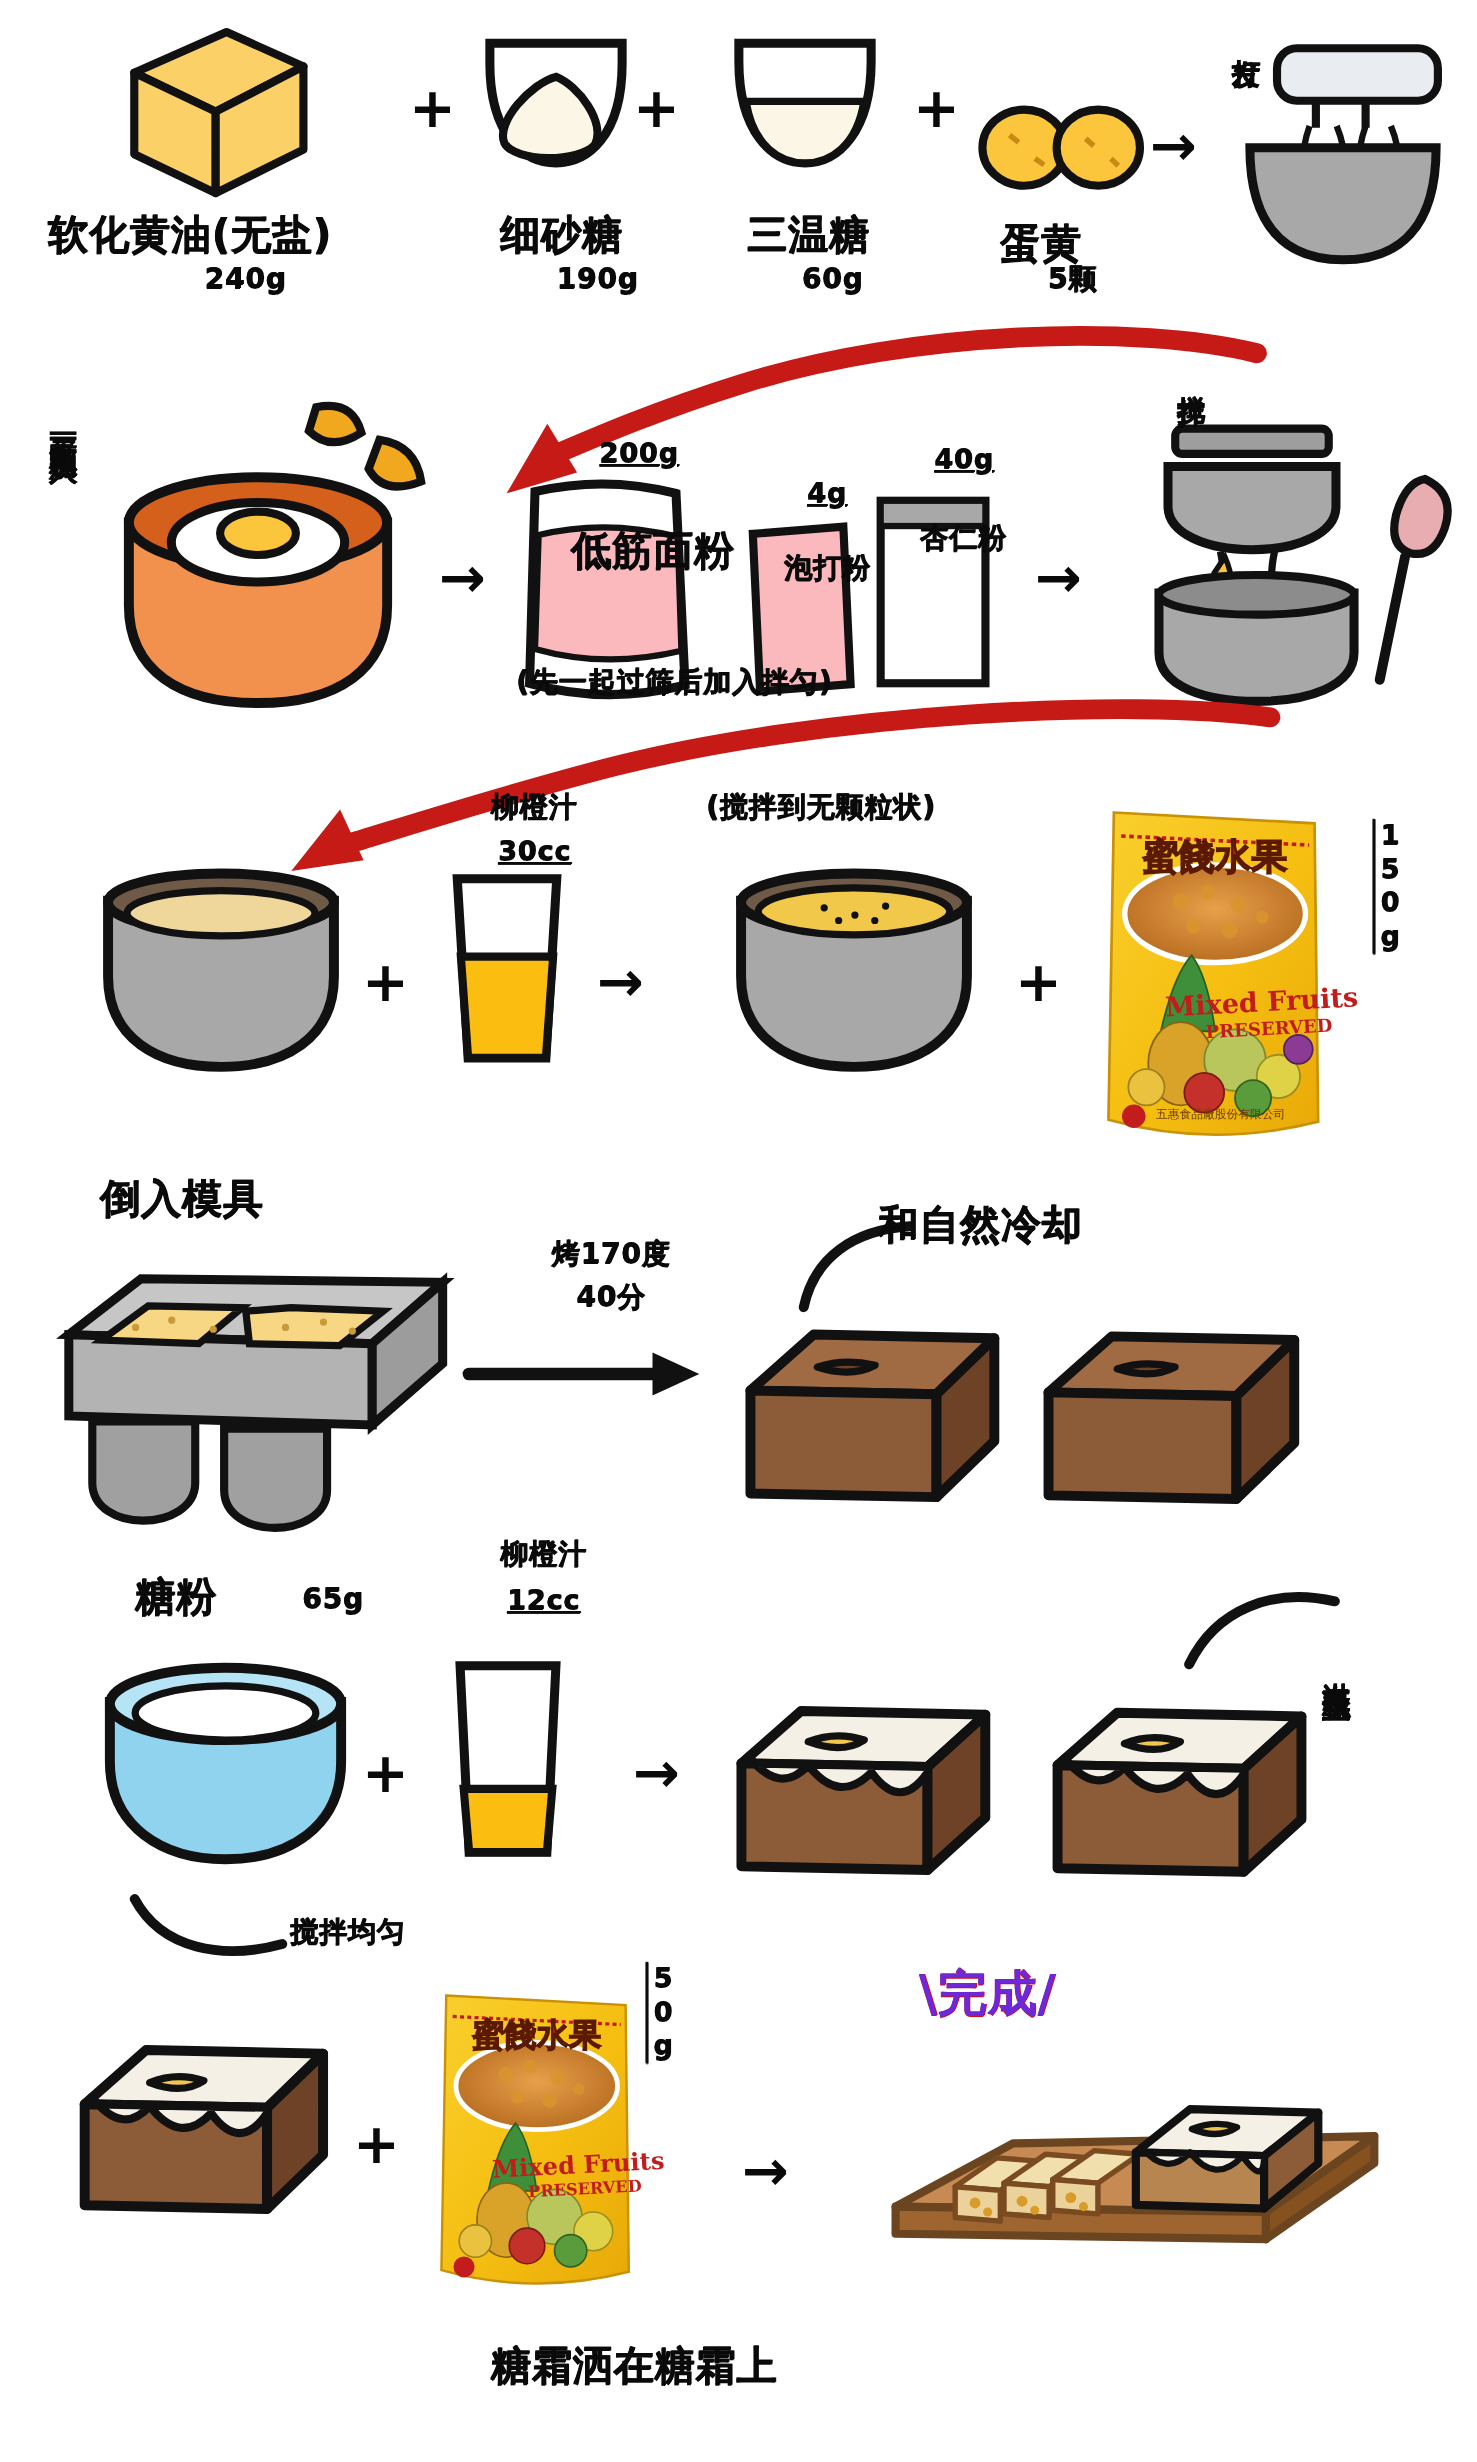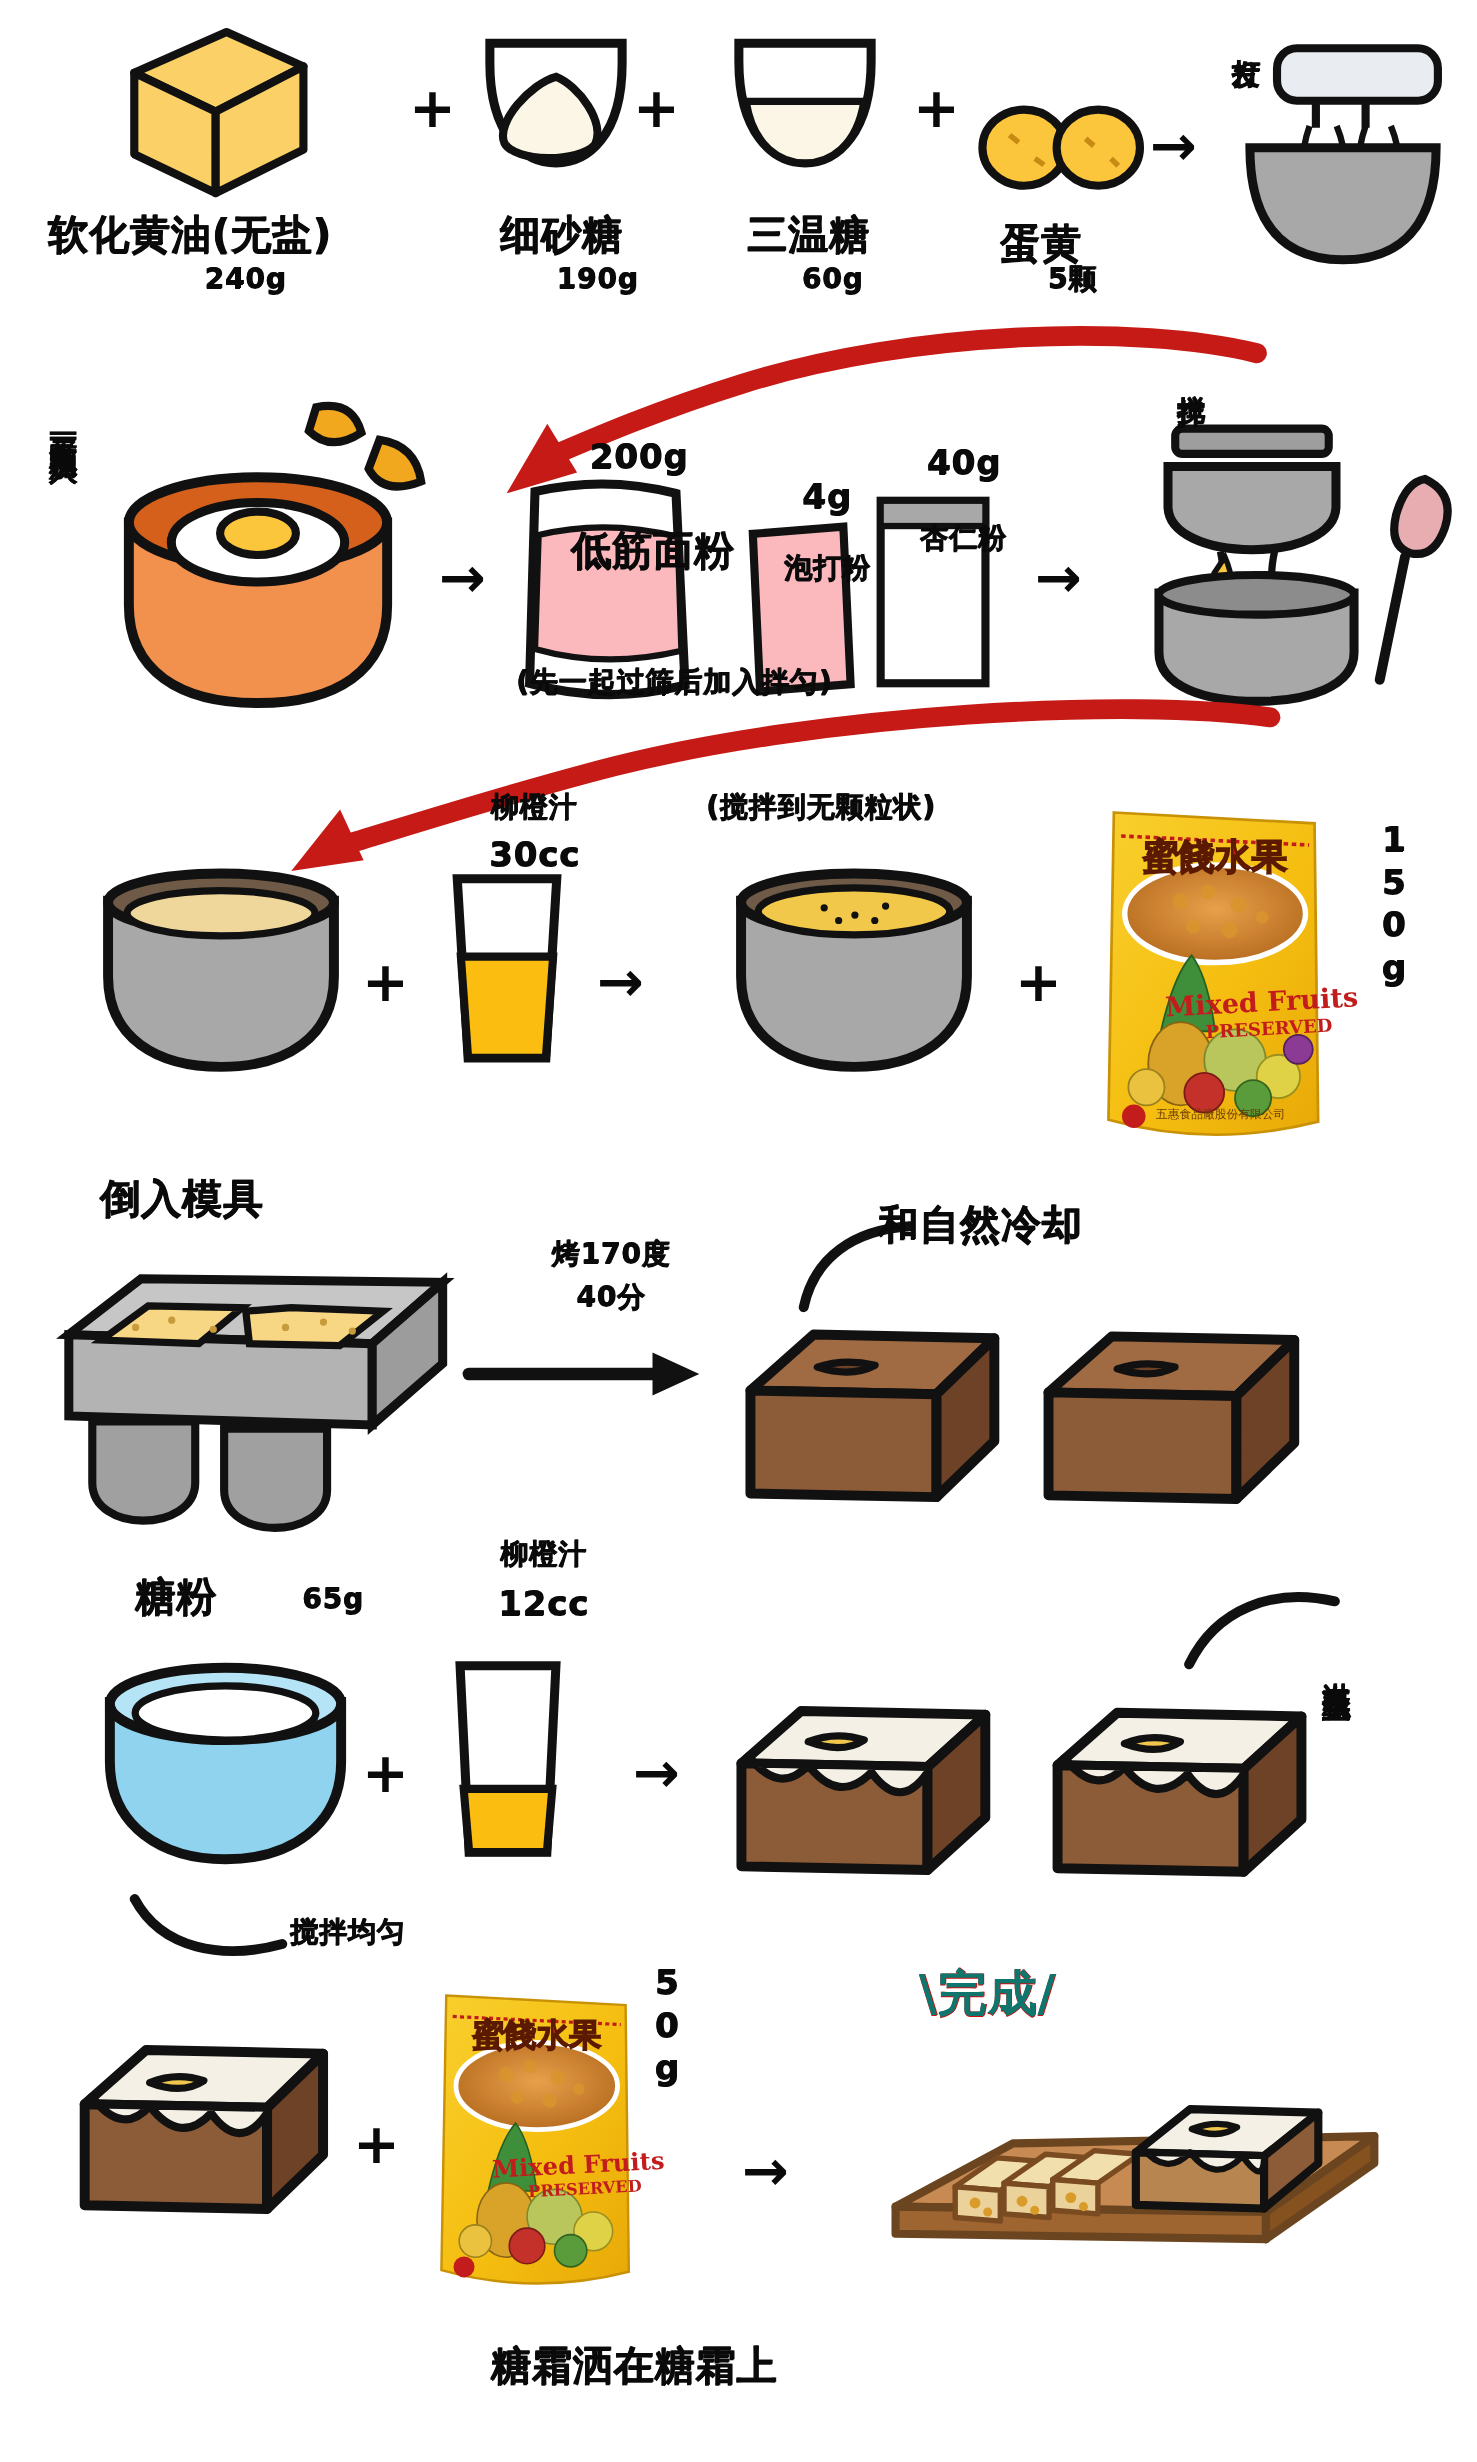--- a/index.html
+++ b/index.html
@@ -11,26 +11,26 @@
   }
   .canvas{position:absolute;inset:0;}
   
   .hw{
     position:absolute;color:#0a0a0a;font-weight:bold;
     font-family:"DejaVu Sans","Liberation Sans",sans-serif;
     letter-spacing:0.9px;line-height:1.05;white-space:pre;
     text-shadow:0.9px 0 0 #0a0a0a, 0 0.9px 0 #0a0a0a;
     margin-left:28px;
   }
-  .hw.red{color:#0f766e;text-shadow:0.9px 0 0 #cc1111,0 0.9px 0 #cc1111;}
+  .hw.red{color:#6d28d9;text-shadow:0.9px 0 0 #cc1111,0 0.9px 0 #cc1111;}
   .hw.vert{writing-mode:vertical-rl;text-orientation:upright;letter-spacing:2.7px;}
   .hw.c{text-align:center;}
   .big{font-size:40px;}
   .mid{font-size:28px;}
-  .sml{font-size:34px;}
+  .sml{font-size:27px;text-decoration:underline;}
   .plus{position:absolute;font-size:56px;font-weight:bold;color:#0a0a0a;
         font-family:"DejaVu Sans",sans-serif;line-height:1;}
   svg{position:absolute;overflow:visible;display:block;}
   .row{position:absolute;}
 </style>
 </head>
 <body>
 
 <div class="canvas">
 

